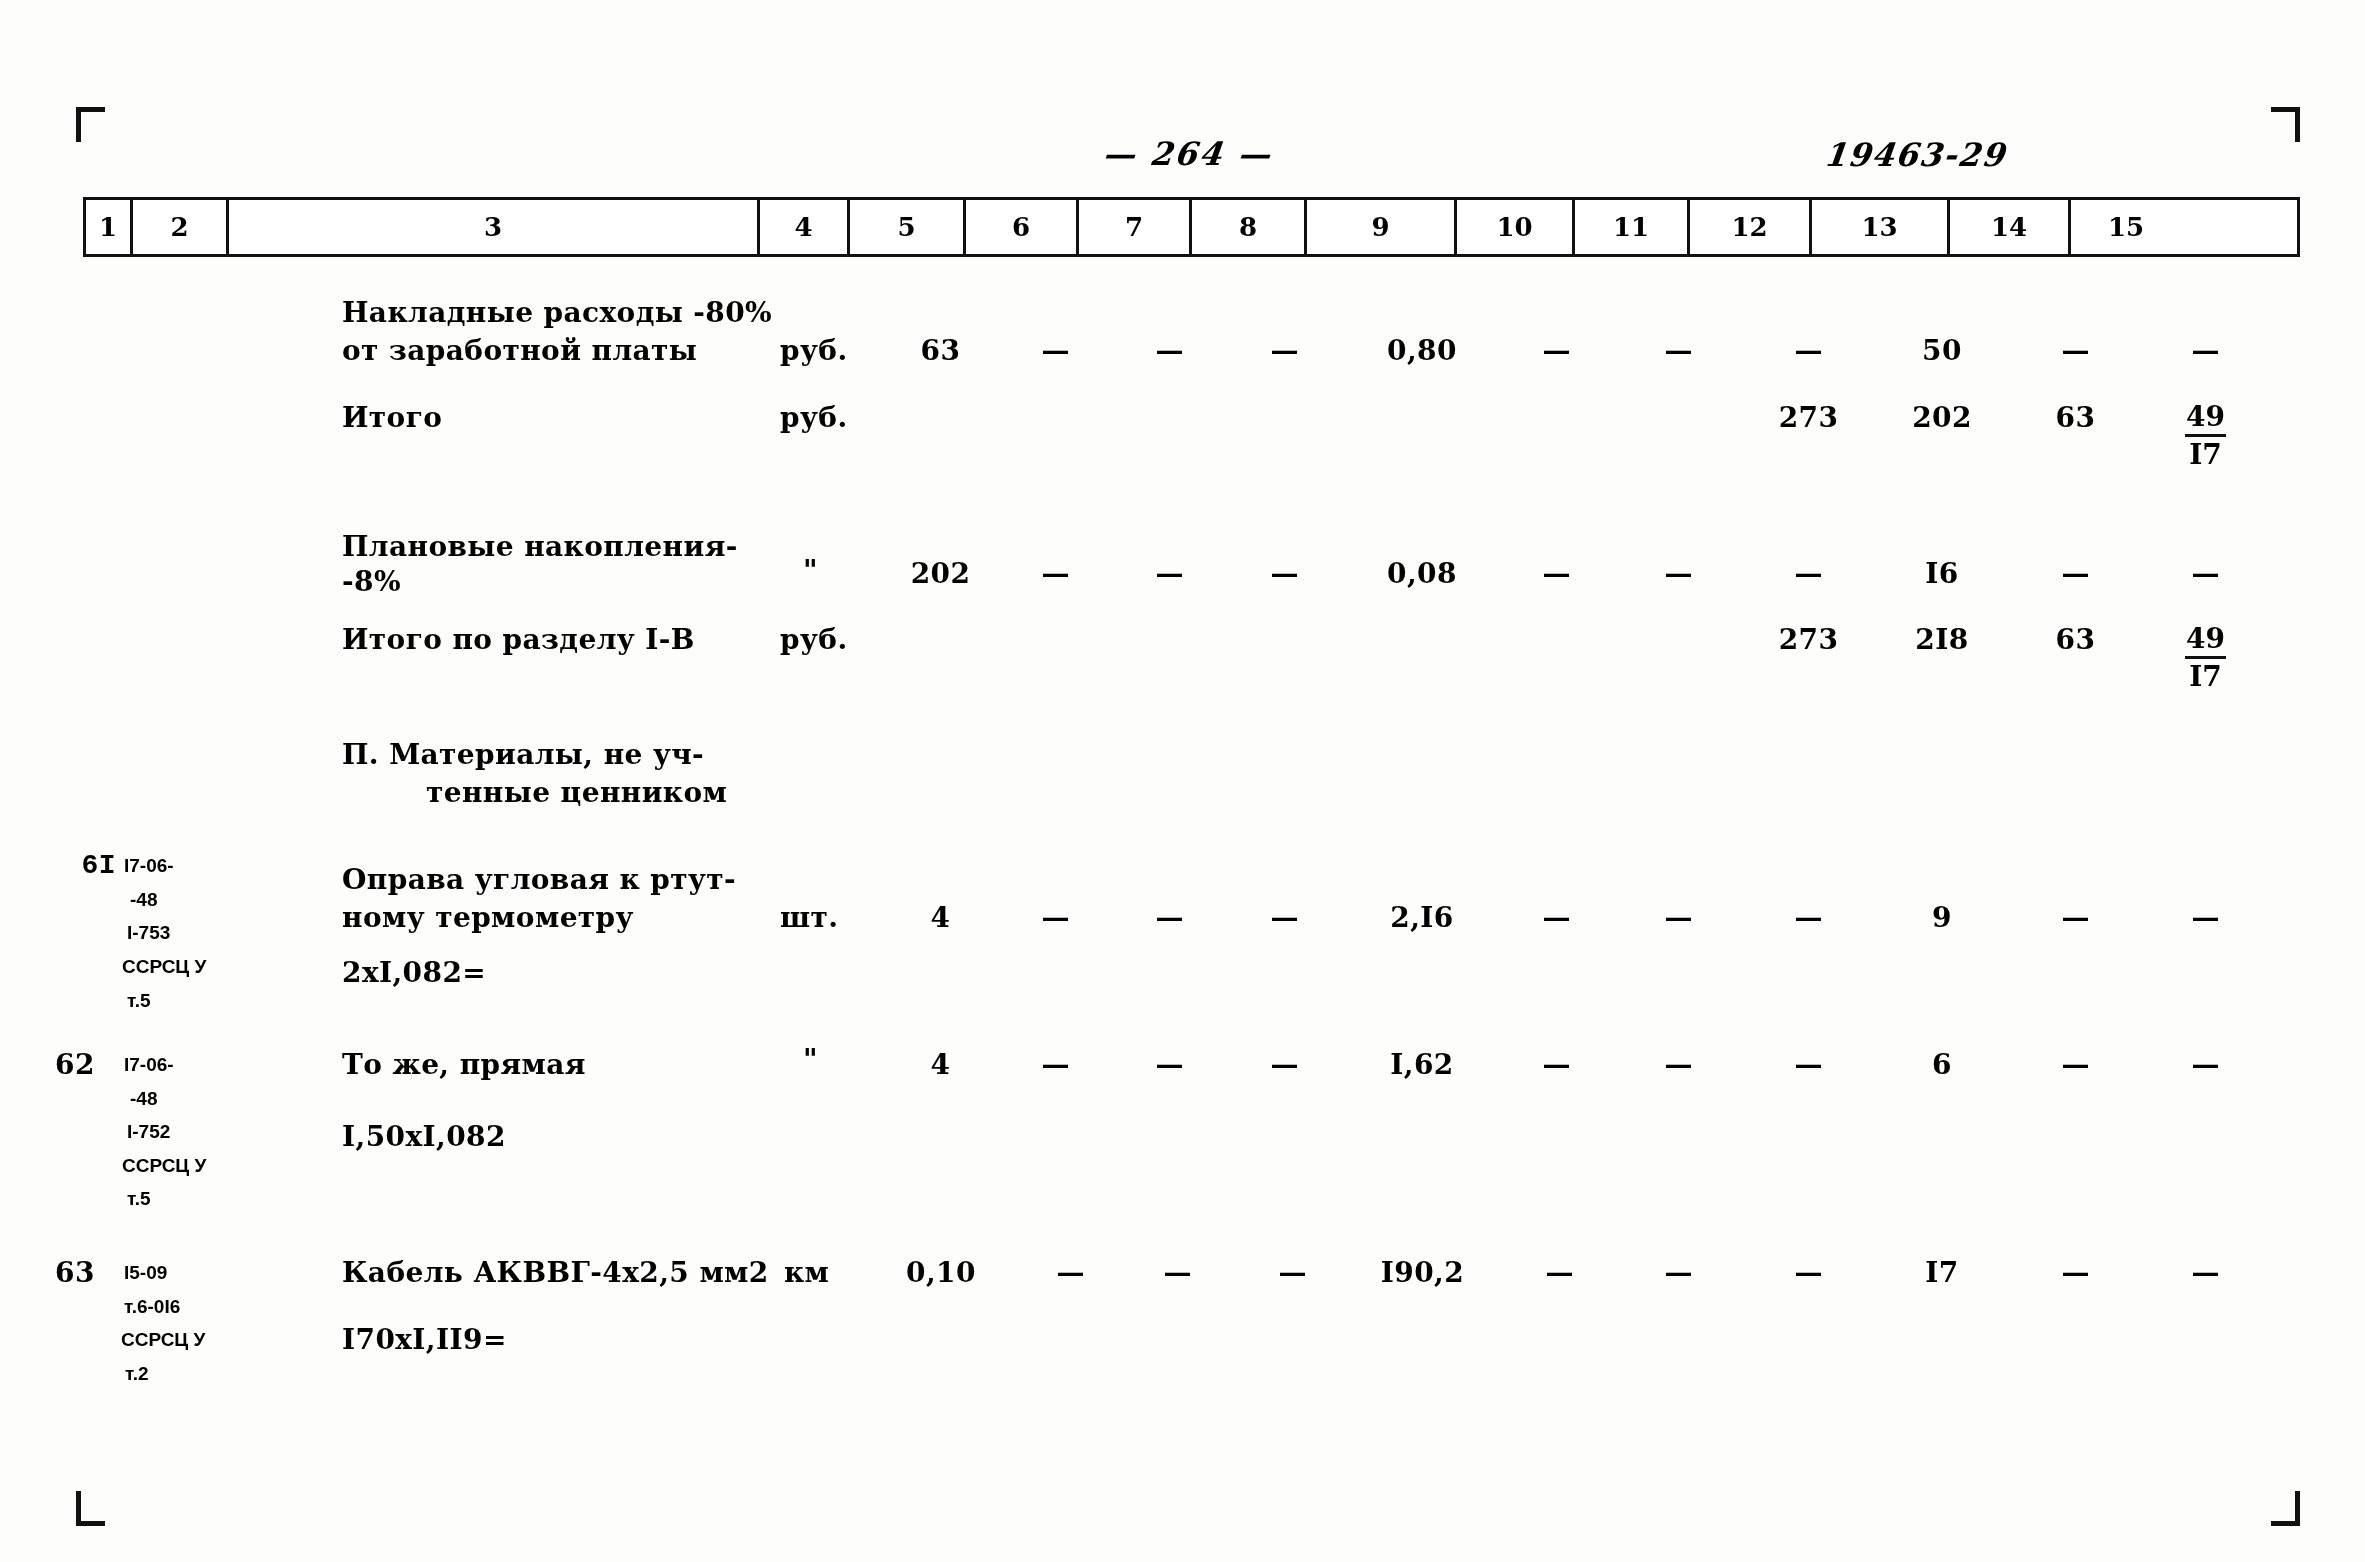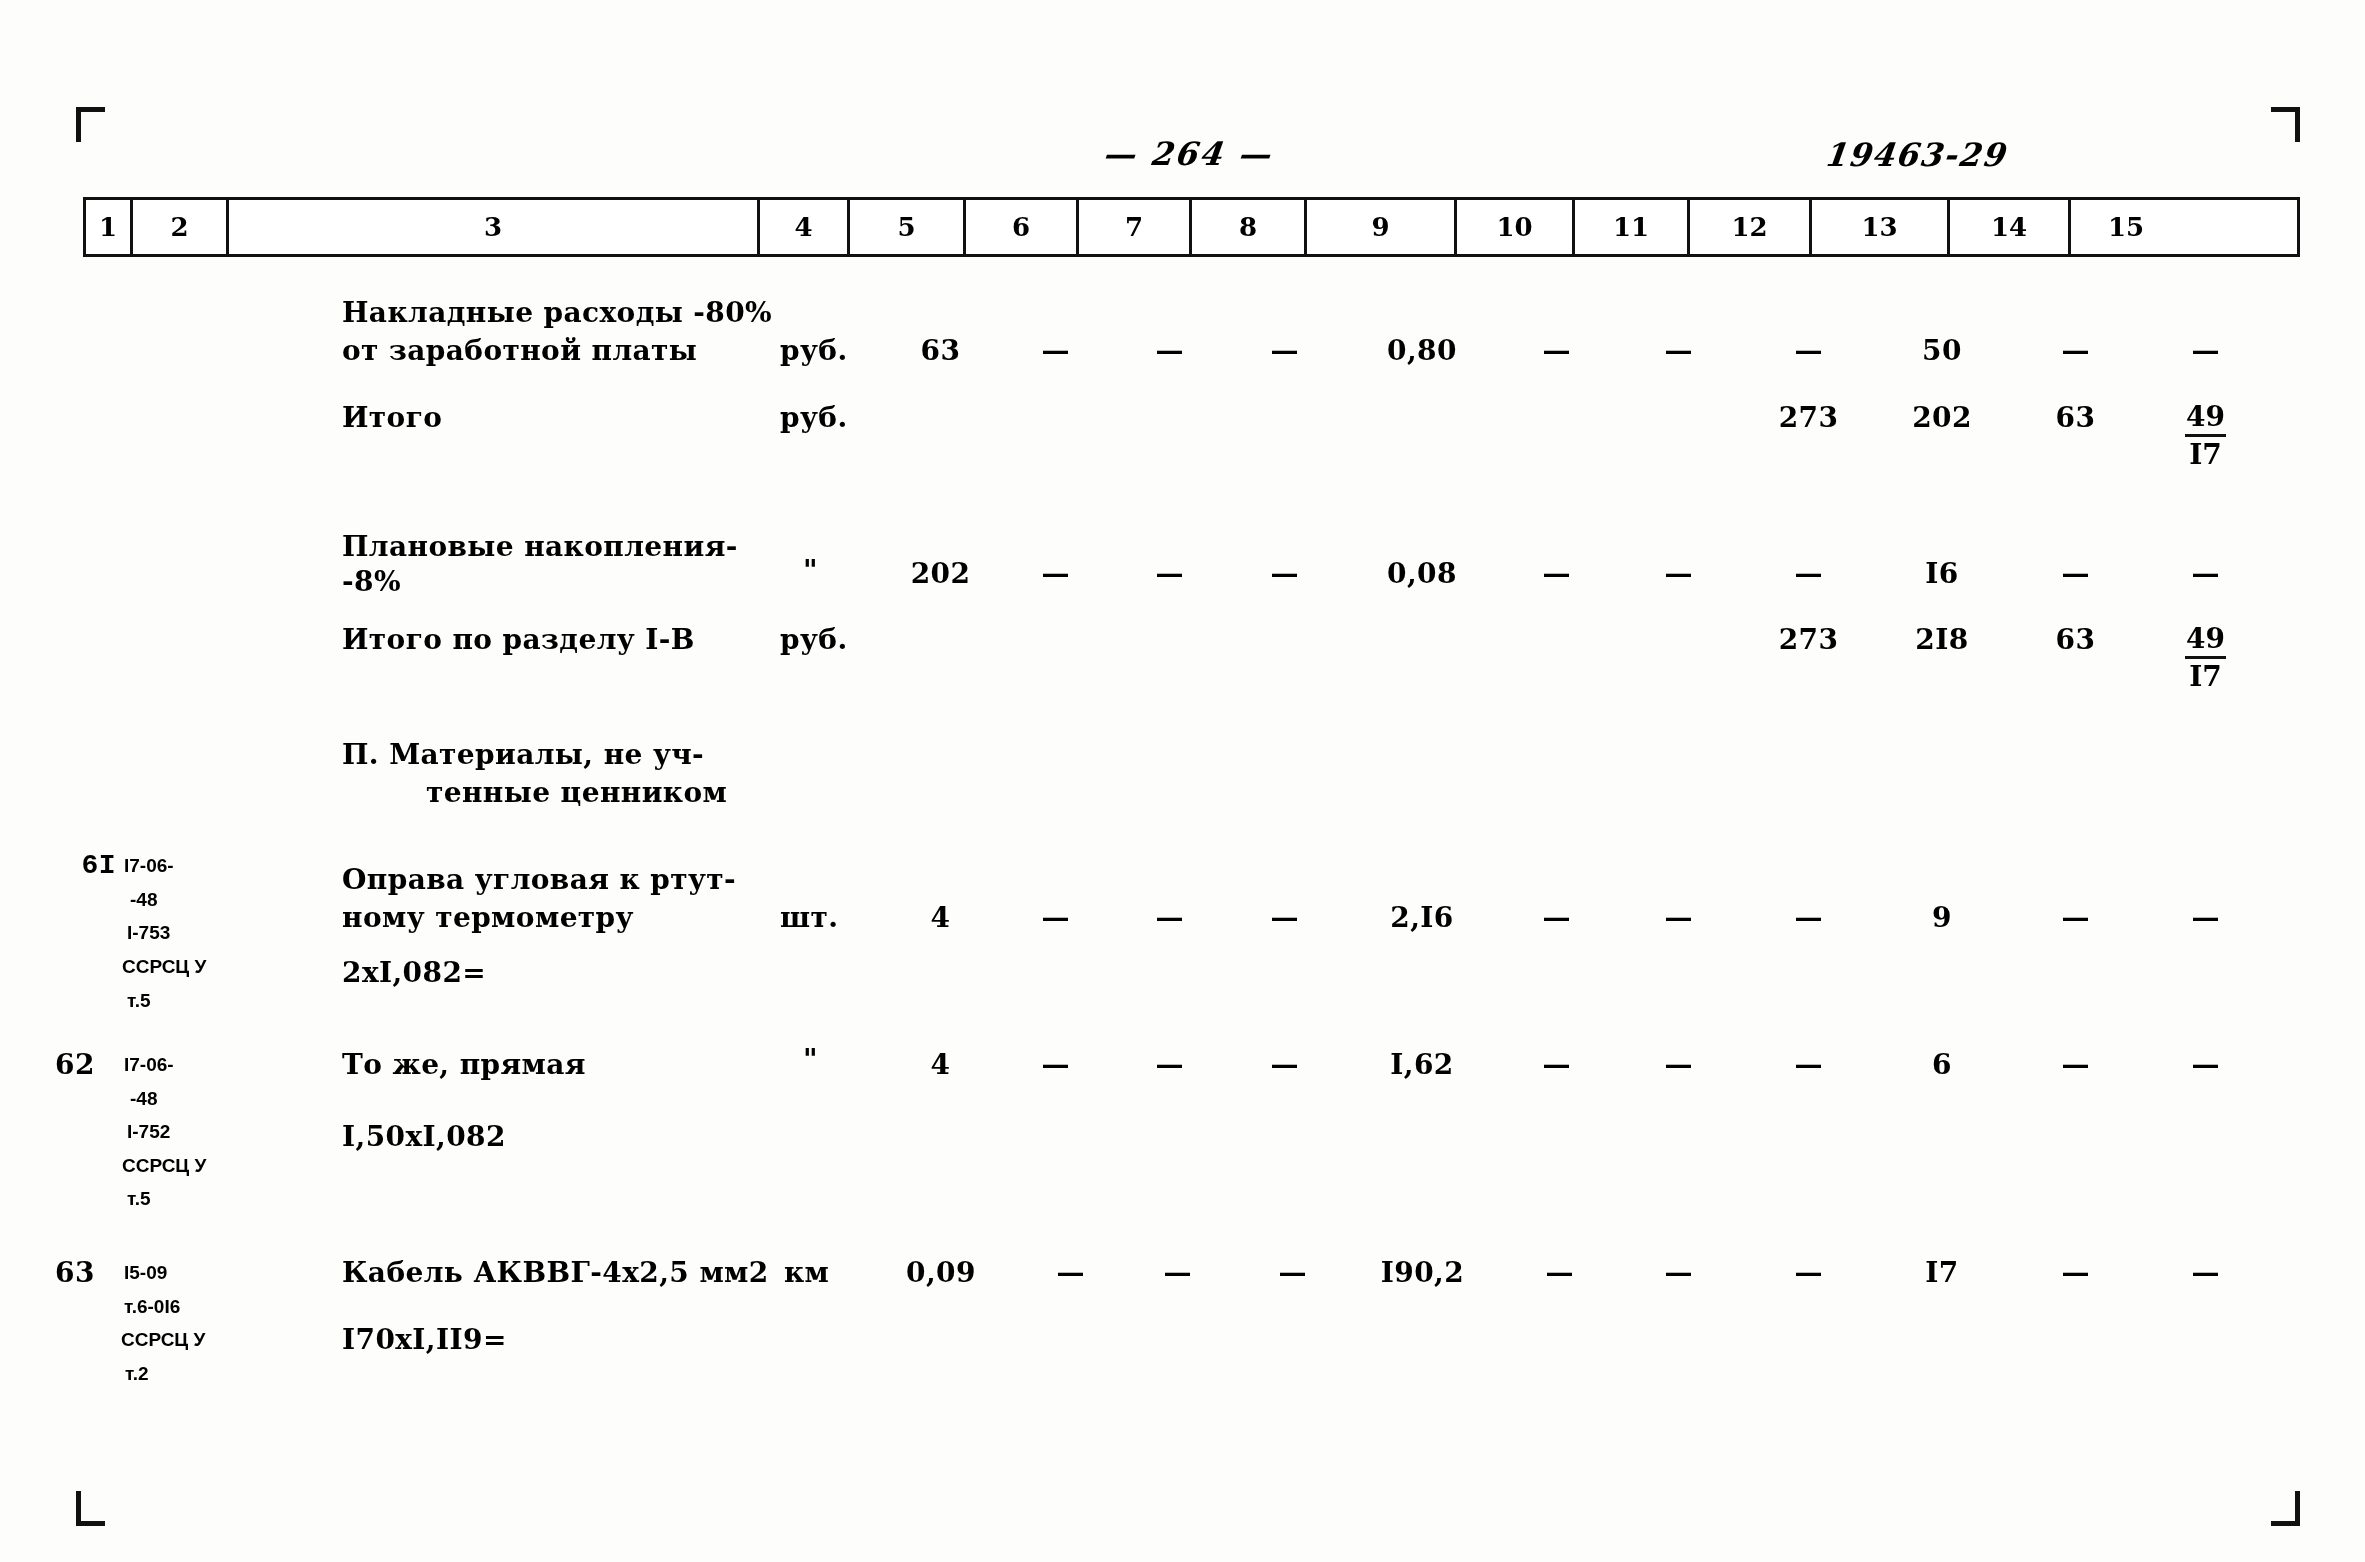--- a/index.html
+++ b/index.html
@@ -274,21 +274,21 @@
   <div class="dash" style="left:2148px;top:1046px;width:115px;">—</div>
 
   <div class="num" style="left:55px;top:1254px;width:61px;text-align:left;">63</div>
   <div class="code-col" style="left:124px;top:1254px;">I5-09</div>
   <div class="code-col" style="left:124px;top:1288px;">т.6-0I6</div>
   <div class="code-col" style="left:121px;top:1321px;">ССРСЦ У</div>
   <div class="code-col" style="left:125px;top:1355px;">т.2</div>
   <div class="txt" style="left:295px;top:1254px;">Кабель АКВВГ-4x2,5 мм2</div>
   <div class="txt" style="left:295px;top:1321px;">I70xI,II9=</div>
   <div class="num" style="left:784px;top:1254px;width:76px;text-align:left;">км</div>
-  <div class="num" style="left:872px;top:1254px;width:138px;">0,09</div>
+  <div class="num" style="left:872px;top:1254px;width:138px;">0,10</div>
   <div class="dash" style="left:1017px;top:1254px;width:107px;">—</div>
   <div class="dash" style="left:1124px;top:1254px;width:107px;">—</div>
   <div class="dash" style="left:1239px;top:1254px;width:107px;">—</div>
   <div class="num" style="left:1346px;top:1254px;width:153px;">I90,2</div>
   <div class="dash" style="left:1502px;top:1254px;width:115px;">—</div>
   <div class="dash" style="left:1621px;top:1254px;width:115px;">—</div>
   <div class="dash" style="left:1751px;top:1254px;width:115px;">—</div>
   <div class="num" style="left:1881px;top:1254px;width:122px;">I7</div>
   <div class="dash" style="left:2018px;top:1254px;width:115px;">—</div>
   <div class="dash" style="left:2148px;top:1254px;width:115px;">—</div>

